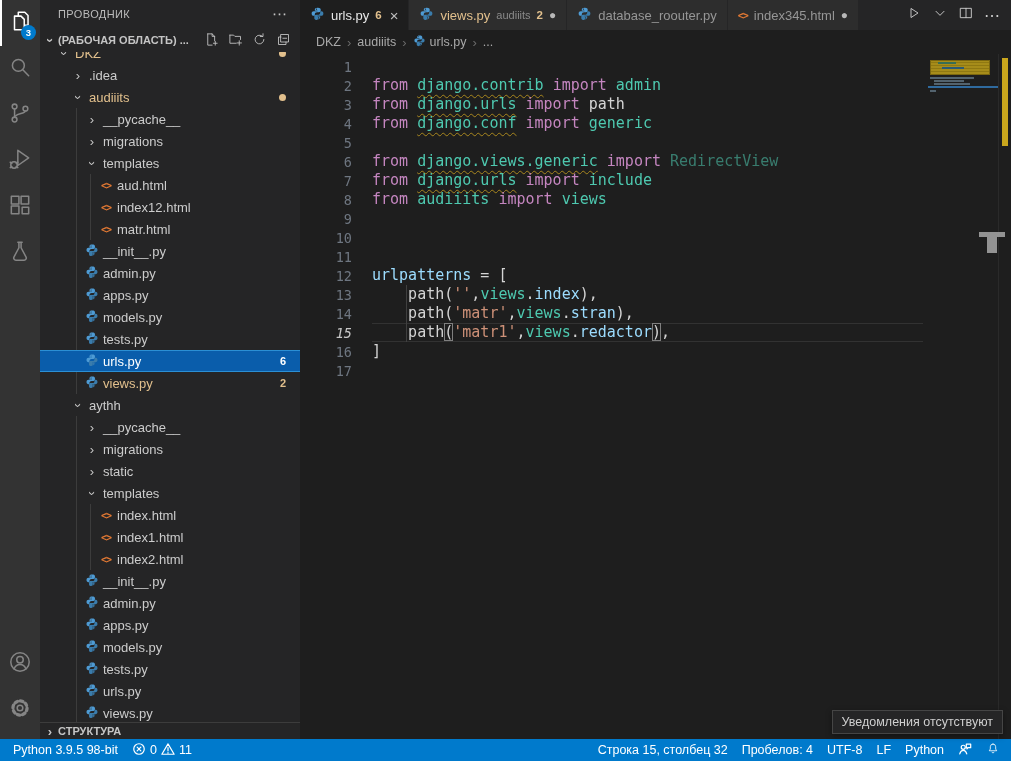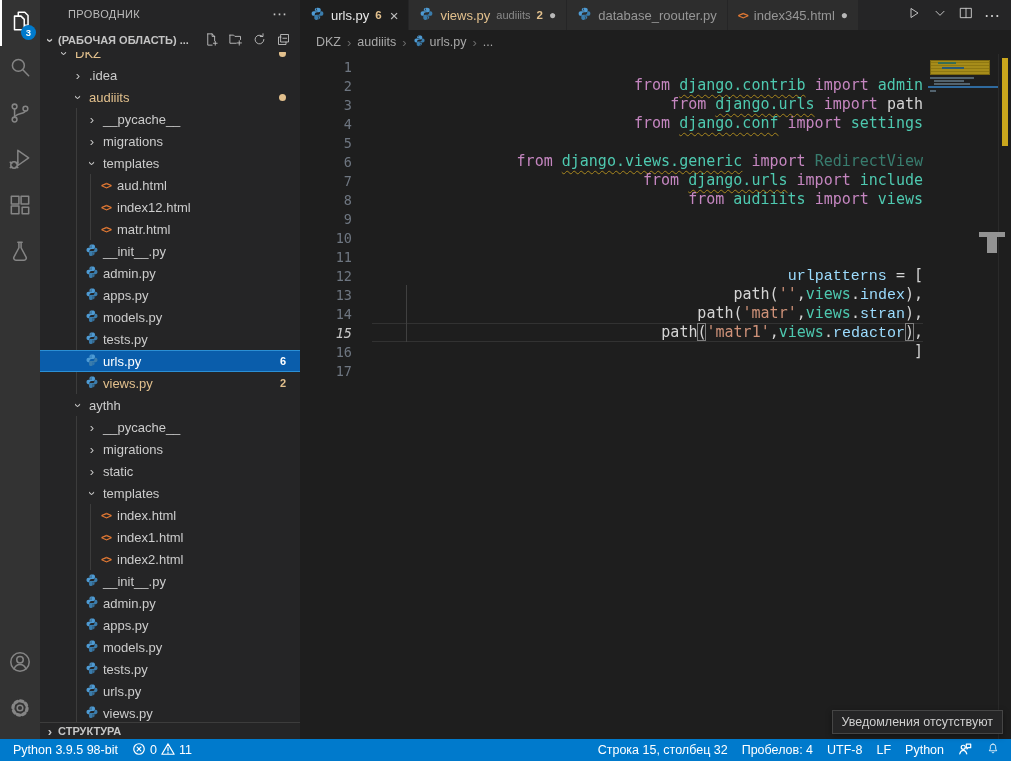--- a/index.html
+++ b/index.html
@@ -16,21 +16,21 @@
              color:#858585; position:relative; cursor:pointer; }
   .ab-item.active { color:#ffffff; border-left:2px solid #ffffff; }
   .ab-item svg { width:26px; height:26px; }
   .ab-badge { position:absolute; right:4px; bottom:6px; min-width:15px; height:15px; border-radius:8px;
               background:#007acc; color:#fff; font-size:9.5px; display:flex; align-items:center;
               justify-content:center; padding:0 3px; font-weight:bold; }
 
   
   .sidebar { position:absolute; left:40px; top:0; width:260px; height:739px; background:#252526;
              color:#cccccc; z-index:4; }
-  .sb-title { height:28px; display:flex; align-items:center; padding:0 12px 0 28px;
+  .sb-title { height:28px; display:flex; align-items:center; padding:0 12px 0 18px;
               font-size:11px; letter-spacing:.4px; color:#bbbbbb;text-align:right; }
   .sb-title .grow { flex:1; }
   .sb-more { color:#c5c5c5; font-size:15px; cursor:pointer; letter-spacing:1px; }
   .sb-section { height:24px; display:flex; align-items:center; padding:0 8px 0 2px;
                 font-size:11px; font-weight:bold; color:#c5c5c5; cursor:pointer; }
   .sb-section .lbl { white-space:nowrap; overflow:hidden; }
   .sb-actions { margin-left:auto; display:flex; gap:6px; }
   .sb-actions .act { width:18px; height:18px; display:flex; align-items:center; justify-content:center;
                      color:#c5c5c5; cursor:pointer; }
   .sb-actions svg { width:15px; height:15px; }
@@ -78,30 +78,30 @@
   .bc-item { display:flex; align-items:center; gap:4px; cursor:pointer; }
   .bc-sep { color:#6a6a6a; margin:0 6px; font-size:13px; }
   .bc-item svg { width:13px; height:13px; }
 
   .editor { position:absolute; left:0; top:54px; right:0; bottom:0; overflow:hidden; }
   .code { position:absolute; left:0; top:3px; right:0; font-family:"DejaVu Sans Mono", monospace;
           font-size:15px; line-height:19px; }
   .cl { display:flex; height:19px; }
   .ln { width:52px; flex:0 0 52px; text-align:right; color:#6e7681; font-size:13.5px; padding-top:1px;
         user-select:none; }
-  .lc { margin-left:20px; white-space:pre; flex:1; margin-right:88px;text-align:right; }
+  .lc { margin-left:20px; white-space:pre; flex:1; margin-right:88px; }
   .cl.active .ln { color:#c6c6c6;font-style:italic; }
   .cl.active .lc { box-shadow:inset 0 1px 0 rgba(255,255,255,.09), inset 0 -1px 0 rgba(255,255,255,.09); }
   .tk-kw { color:#c586c0; }
   .tk-mod { color:#4ec9b0; }
   .tk-modsq { color:#4ec9b0; text-decoration:underline wavy #a8861e 1px; text-underline-offset:4px; }
   .tk-dim { color:#4ec9b0; opacity:.55; }
   .tk-pl { color:#d4d4d4; }
   .tk-str { color:#ce9178; }
-  .tk-attr { color:#9cdcfe;font-family:Liberation Mono, monospace; }
+  .tk-attr { color:#9cdcfe; }
   .tk-brkt { color:#d4d4d4; outline:1px solid #7f7f7f; outline-offset:-1px; }
   .indent-guide { position:absolute; left:106px; width:1px; background:#404040; }
 
   
   .minimap { position:absolute; right:13px; top:2px; width:70px; height:220px; }
   .mm-warnblock { position:absolute; left:2px; top:4px; width:60px; height:15px;
      background:repeating-linear-gradient(to bottom,#a68c1a 0 2px,#8f7812 2px 3px);
      box-shadow:inset 0 0 0 1px #7a660f; }
   .mm-mark1 { position:absolute; left:10px; top:6px; width:18px; height:2px; background:#3a6e52; }
   .mm-mark2 { position:absolute; left:14px; top:11px; width:22px; height:2px; background:#2d5b73; }
@@ -591,21 +591,21 @@
           <div class="cl">
             <span class="ln">2</span>
             <span class="lc"><span class="tk-kw">from</span><span class="tk-pl"> </span><span class="tk-modsq">django.contrib</span><span class="tk-pl"> </span><span class="tk-kw">import</span><span class="tk-pl"> </span><span class="tk-mod">admin</span></span>
           </div>
           <div class="cl">
             <span class="ln">3</span>
             <span class="lc"><span class="tk-kw">from</span><span class="tk-pl"> </span><span class="tk-modsq">django.urls</span><span class="tk-pl"> </span><span class="tk-kw">import</span><span class="tk-pl"> </span><span class="tk-pl">path</span></span>
           </div>
           <div class="cl">
             <span class="ln">4</span>
-            <span class="lc"><span class="tk-kw">from</span><span class="tk-pl"> </span><span class="tk-modsq">django.conf</span><span class="tk-pl"> </span><span class="tk-kw">import</span><span class="tk-pl"> </span><span class="tk-mod">settings</span></span>
+            <span class="lc"><span class="tk-kw">from</span><span class="tk-pl"> </span><span class="tk-modsq">django.conf</span><span class="tk-pl"> </span><span class="tk-kw">import</span><span class="tk-pl"> </span><span class="tk-mod">generic</span></span>
           </div>
           <div class="cl">
             <span class="ln">5</span>
           </div>
           <div class="cl">
             <span class="ln">6</span>
             <span class="lc"><span class="tk-kw">from</span><span class="tk-pl"> </span><span class="tk-modsq">django.views.generic</span><span class="tk-pl"> </span><span class="tk-kw">import</span><span class="tk-pl"> </span><span class="tk-dim">RedirectView</span></span>
           </div>
           <div class="cl">
             <span class="ln">7</span>

